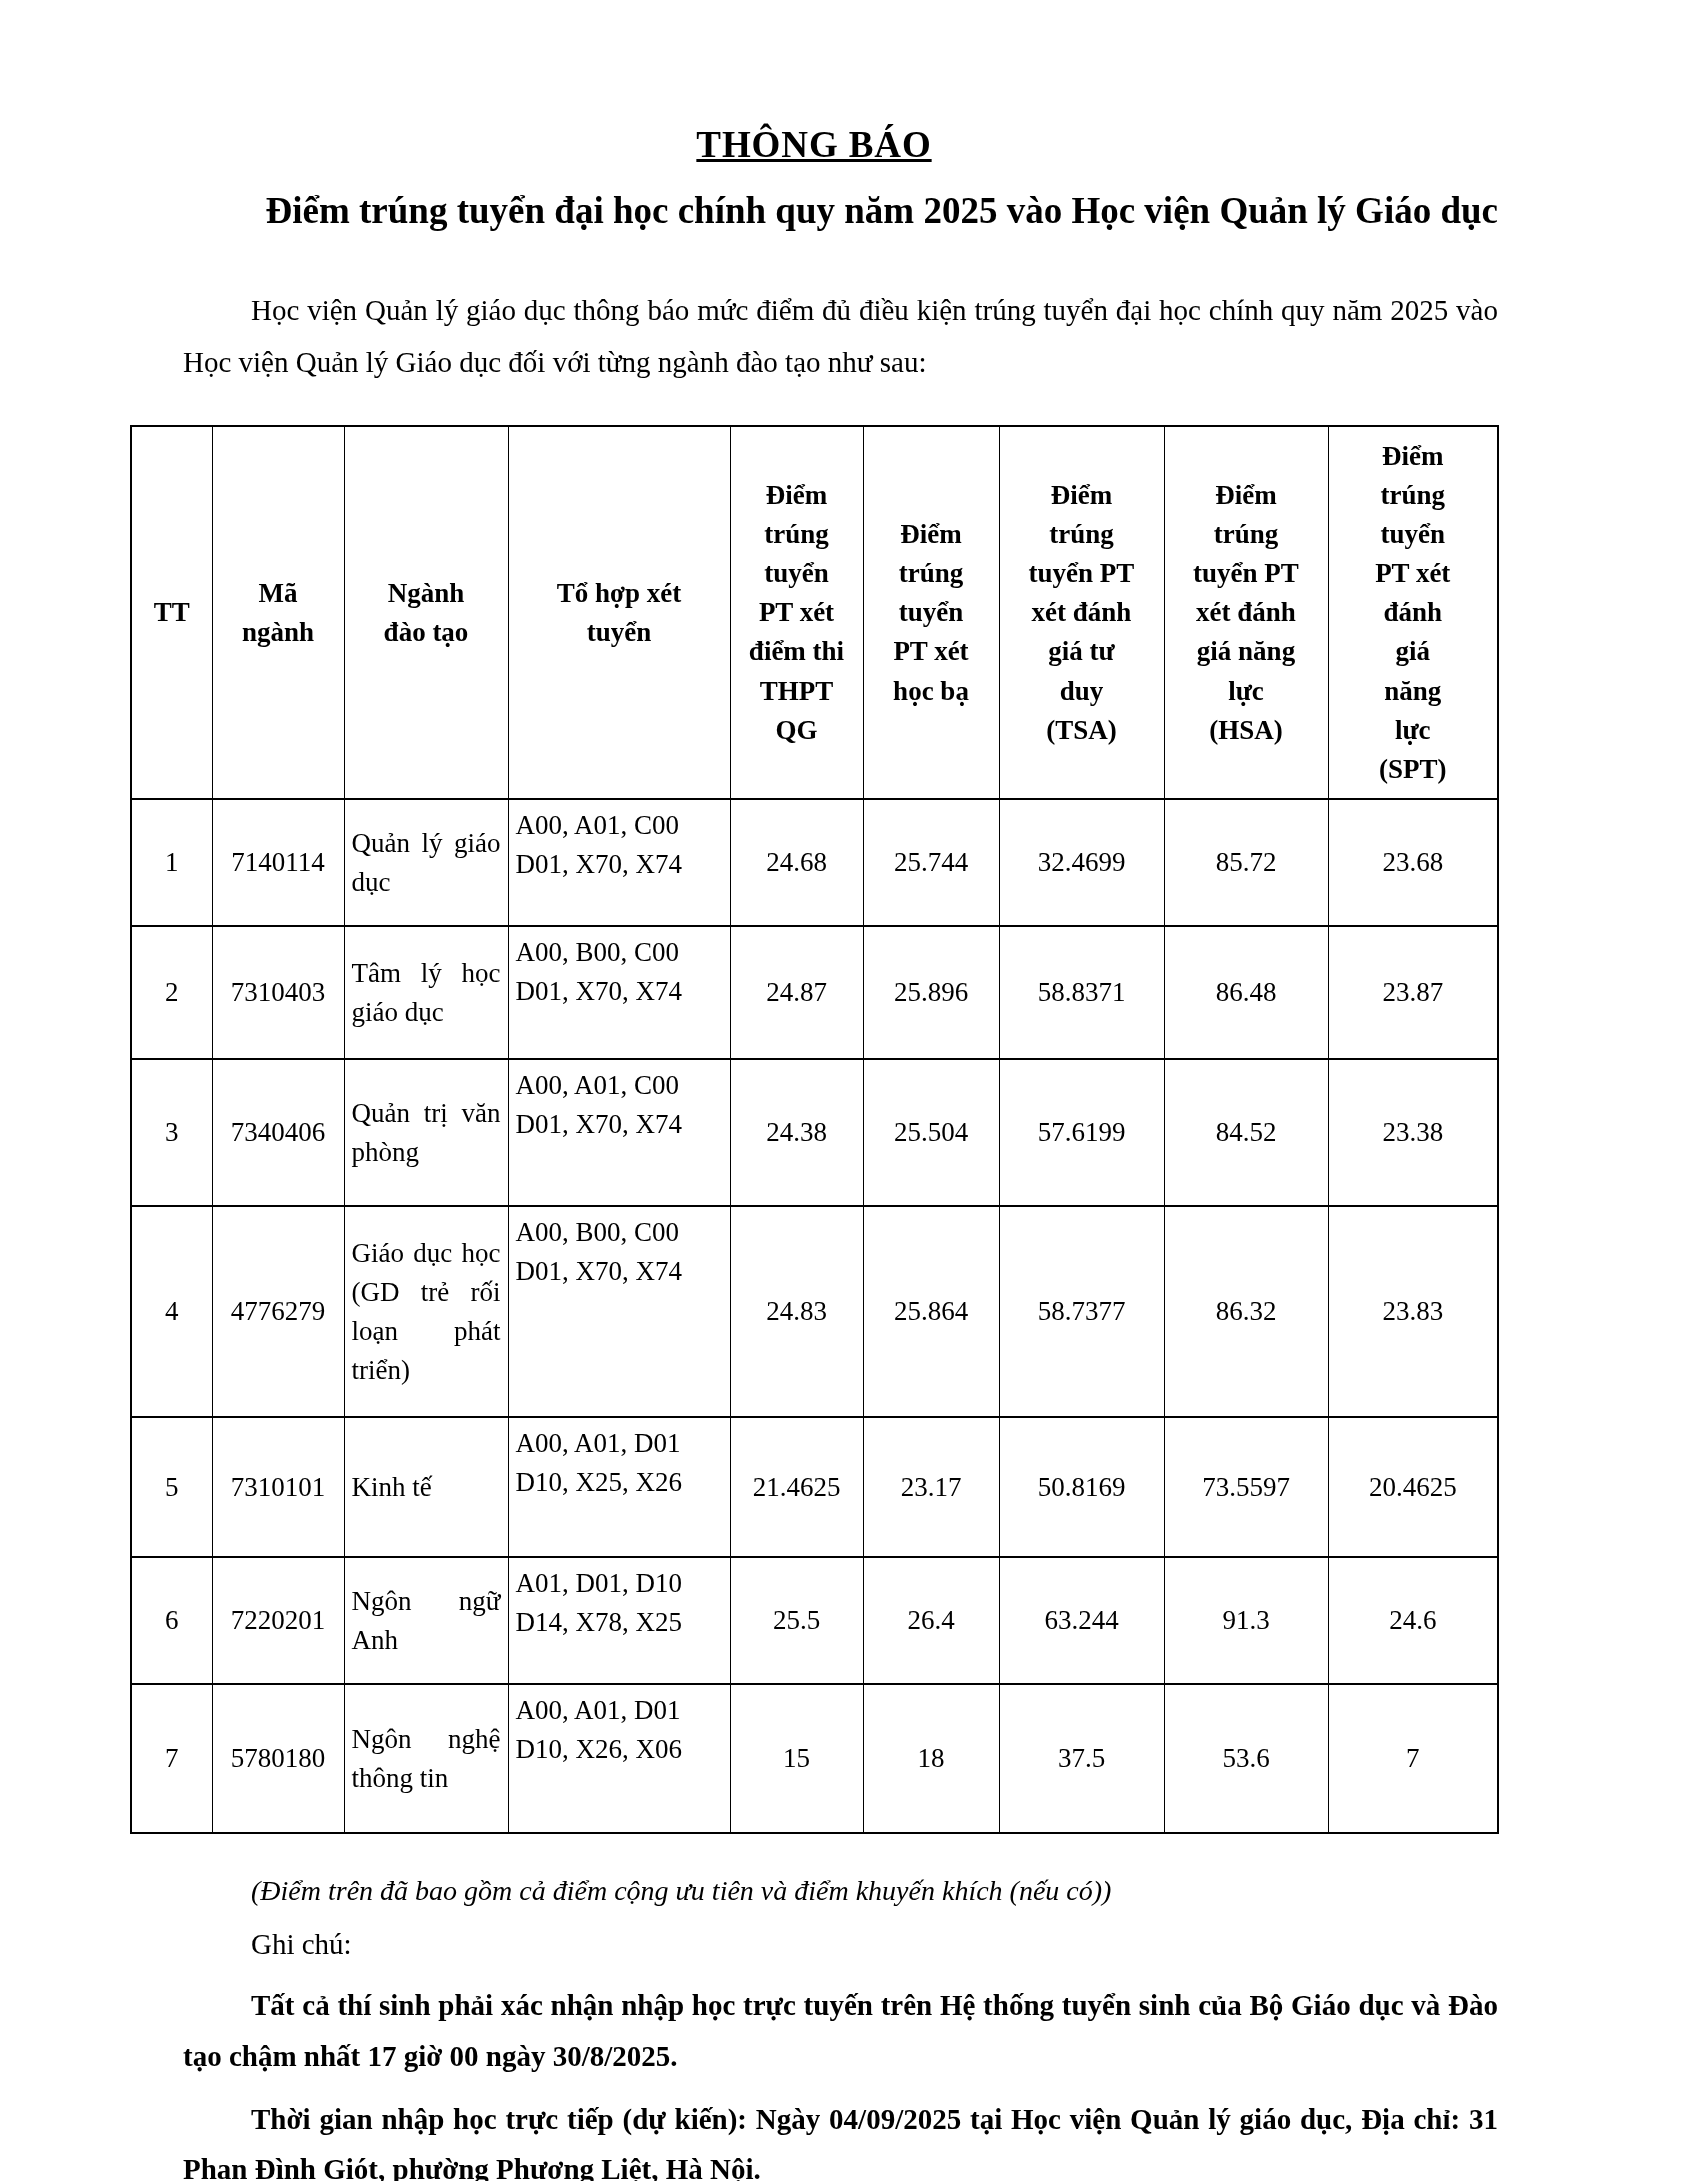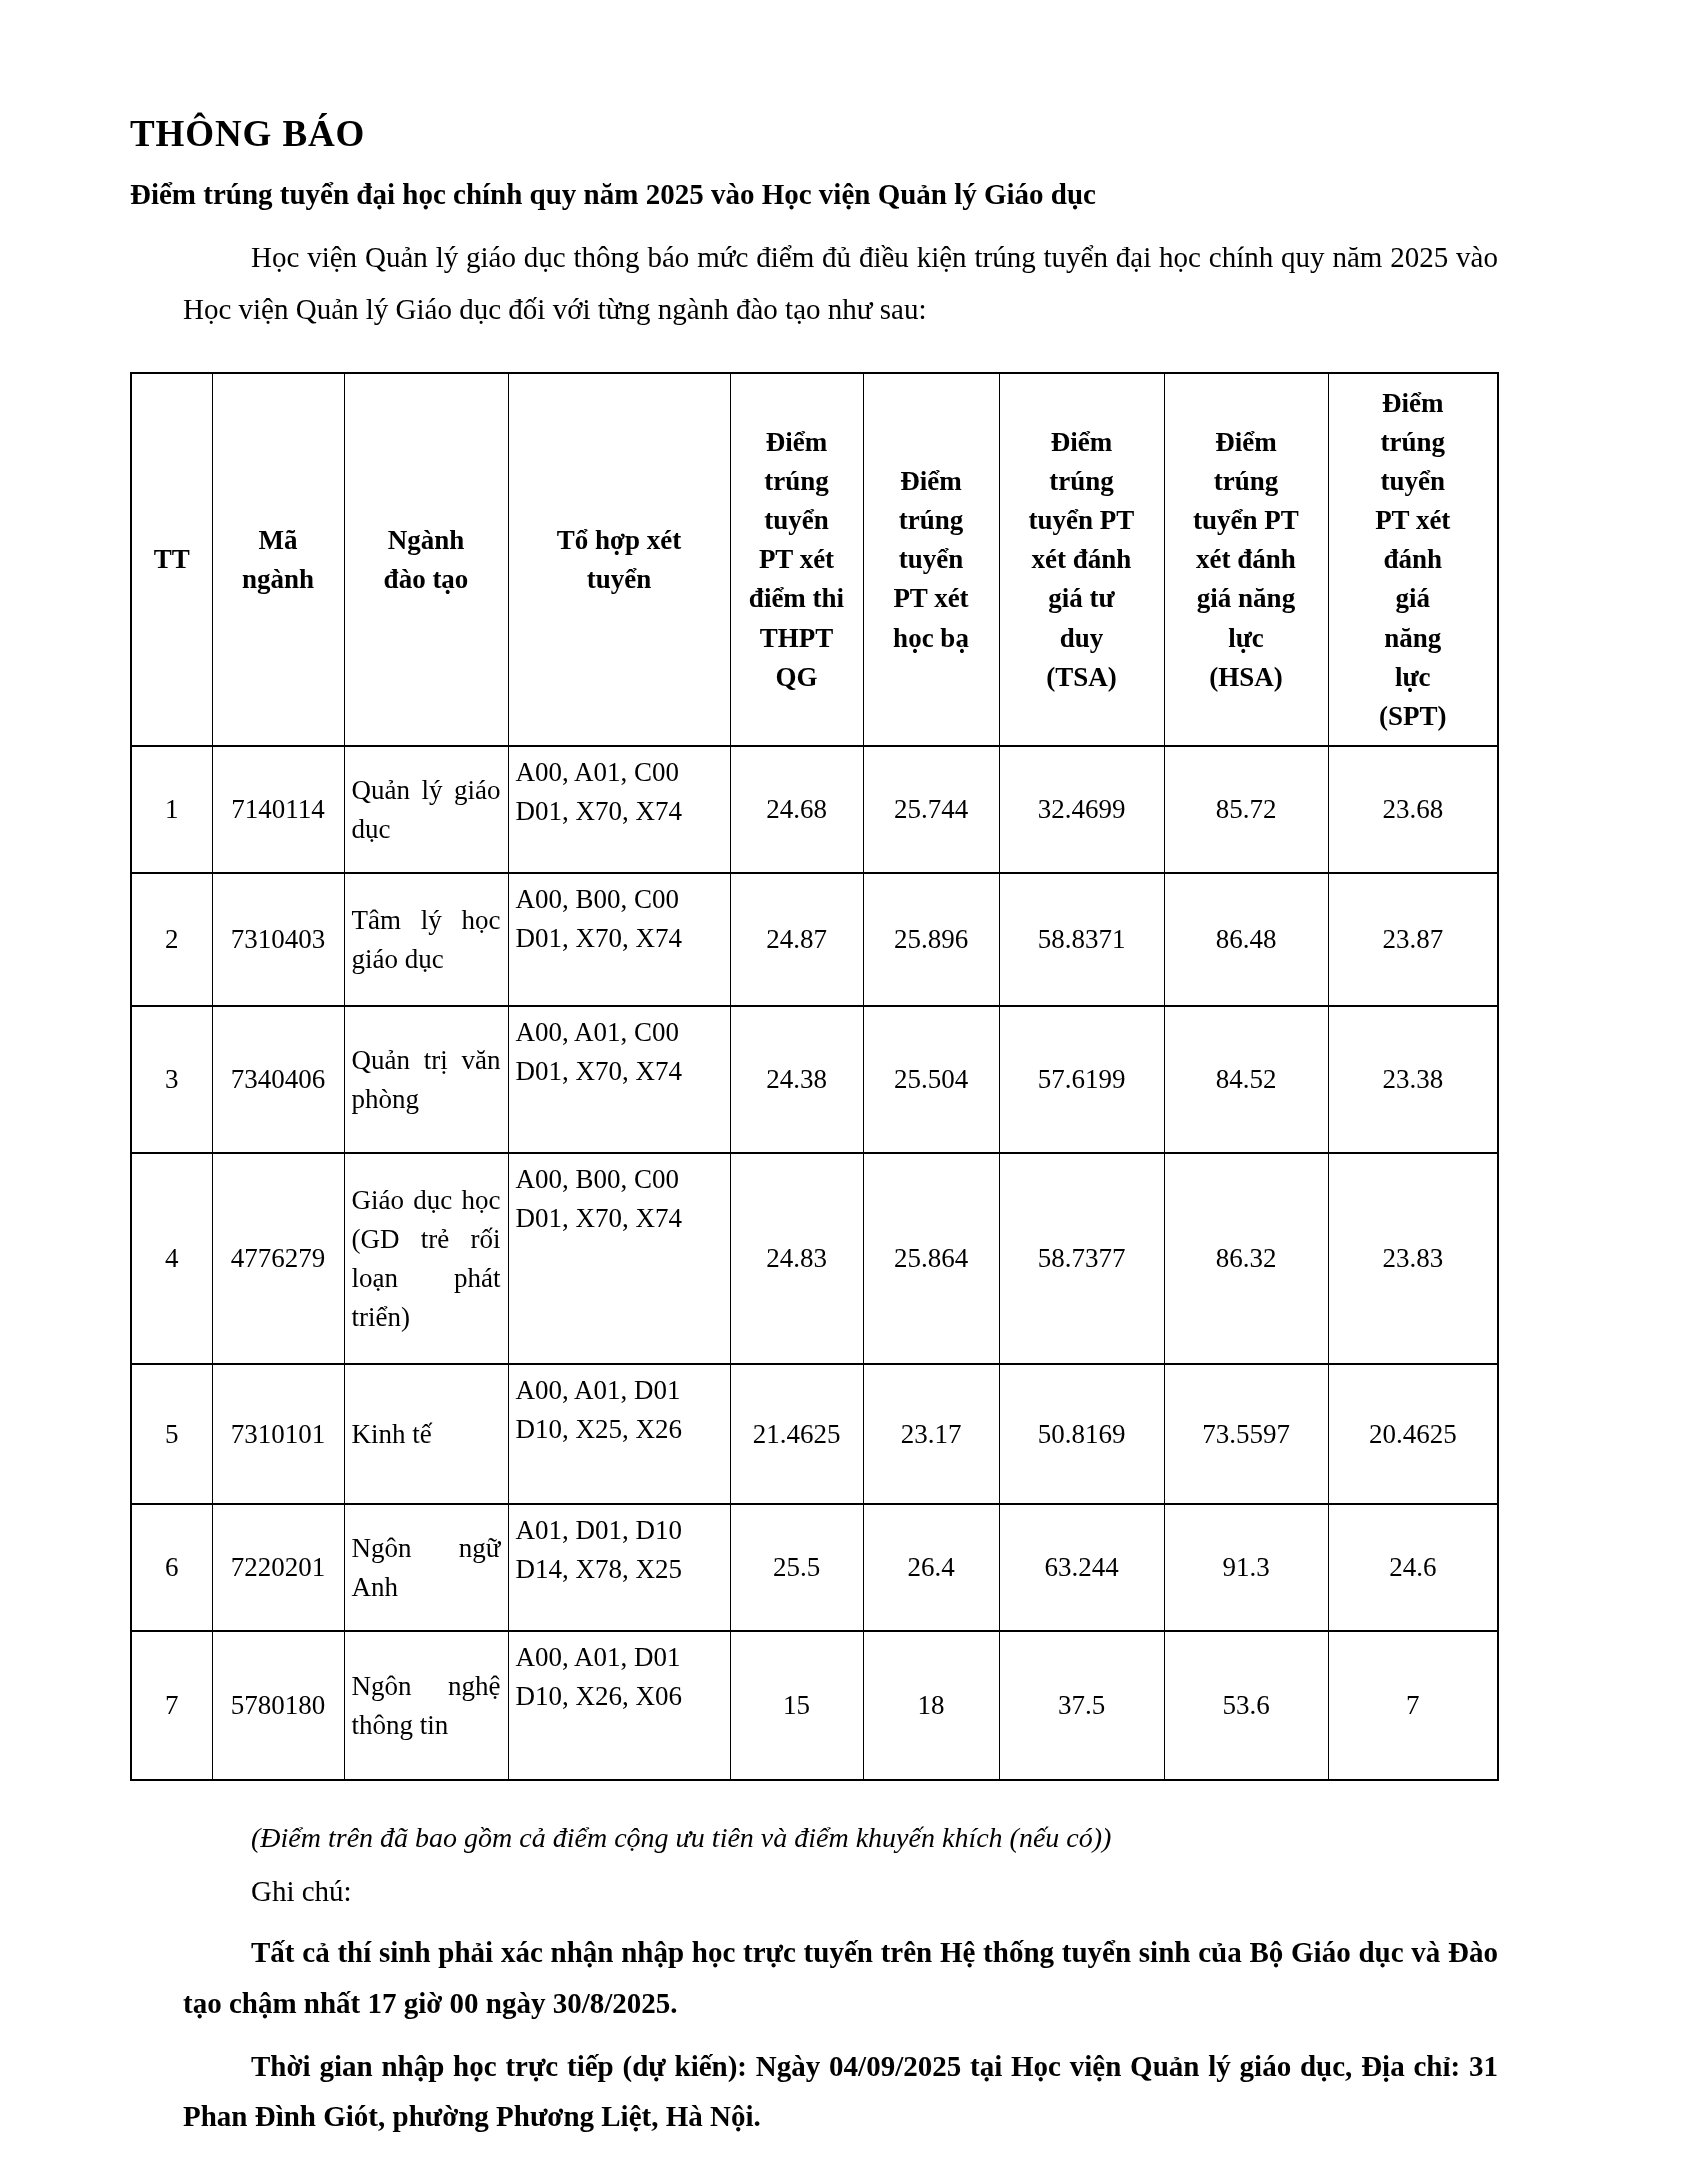--- a/index.html
+++ b/index.html
@@ -12,31 +12,32 @@
     min-height: 2181px;
     font-family: "Liberation Serif", "DejaVu Serif", serif;
     color: #000000;
   }
   .page {
     width: 1368px;
     margin: 0 0 0 130px;
     padding-top: 112px;
   }
   .doc-title {
-    text-align: left;
+    text-align: center;
     font-size: 37px;
     font-weight: bold;
     letter-spacing: 0.9px;
-    margin: 0 0 23px 0;
+    margin: 11px 0 23px 0;
+    text-decoration: underline;
   }
   .doc-subtitle {
-    text-align: left;
-    font-size: 29px;
-    font-weight: bold;
-    margin: 0 0 20px 0;
+    text-align: right;
+    font-size: 37px;
+    font-weight: bold;
+    margin: 0 0 52px 0;
   }
   .intro {
     font-size: 29px;
     line-height: 1.8;
     text-align: justify;
     text-indent: 68px;
     margin: 0 0 37px 53px;
     width: 1315px;
   }
   table.scores {

